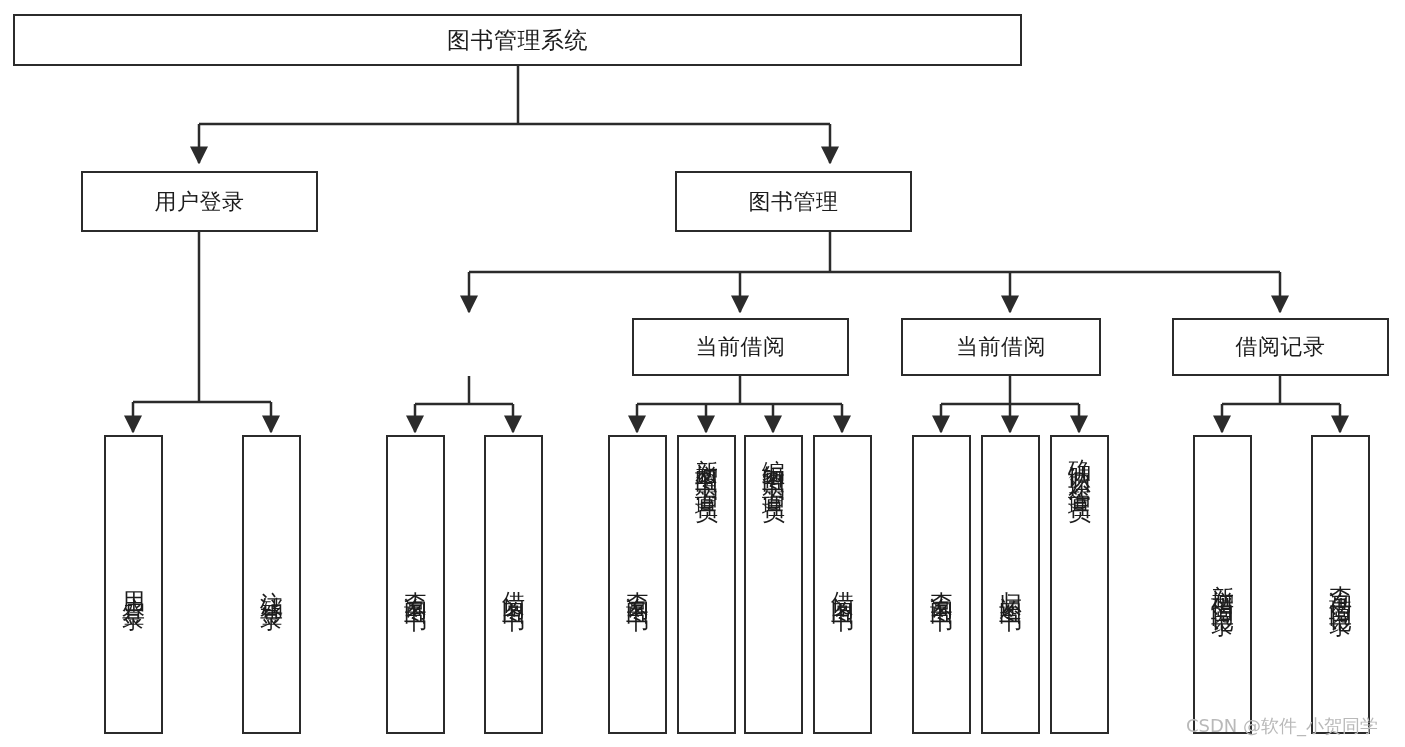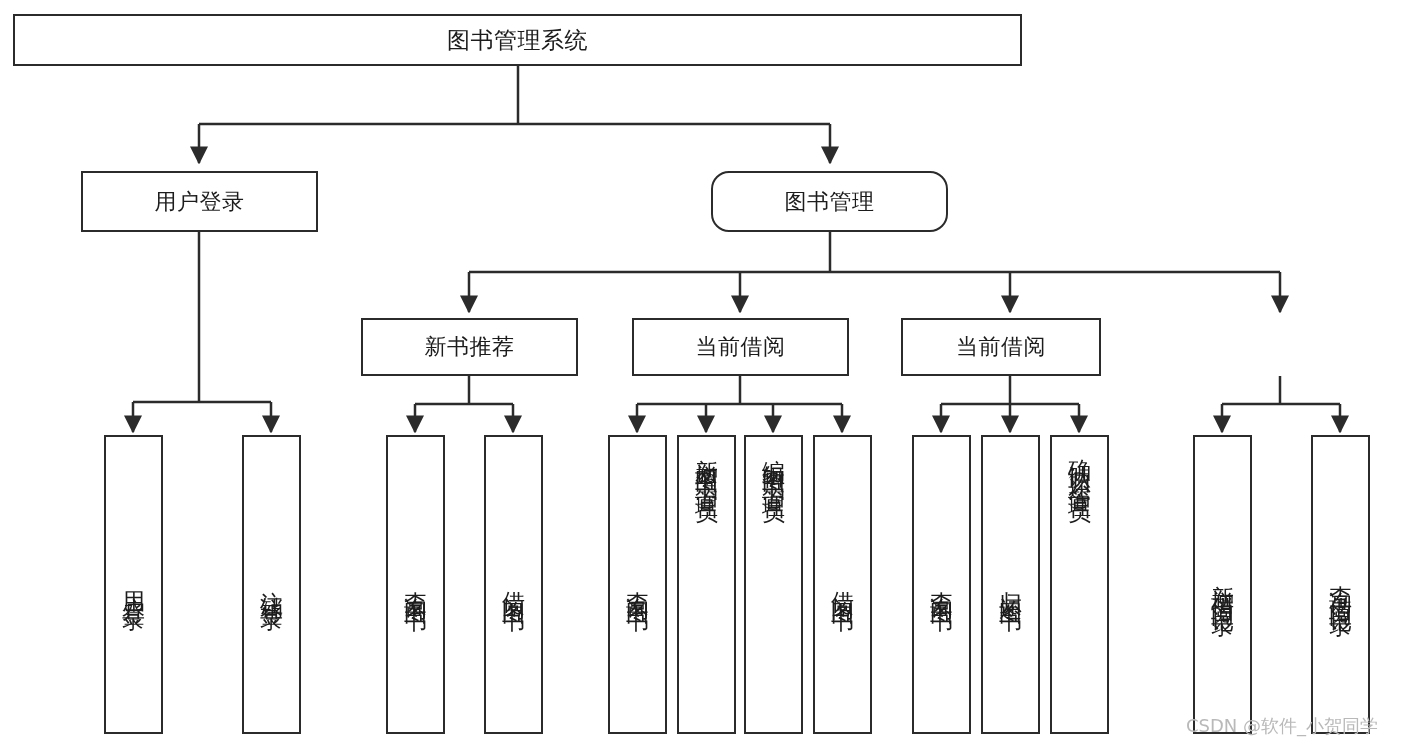--- a/index.html
+++ b/index.html
@@ -132,33 +132,33 @@
     </g>
   </svg>
 
   <div class="node horiz root" style="left:13px; top:14px; width:1009px; height:52px;">
     <span class="label">图书管理系统</span>
   </div>
 
   <div class="node horiz" style="left:81px; top:171px; width:237px; height:61px;">
     <span class="label">用户登录</span>
   </div>
-  <div class="node horiz" style="left:711px; top:171px; width:237px; height:61px;border-radius:18px;">
+  <div class="node horiz" style="left:675px; top:171px; width:237px; height:61px;">
     <span class="label">图书管理</span>
   </div>
 
-  <div class="node horiz" style="left:361px; top:318px; width:217px; height:58px;">
-    <span class="label">新书推荐</span>
-  </div>
   <div class="node horiz" style="left:632px; top:318px; width:217px; height:58px;">
     <span class="label">当前借阅</span>
   </div>
   <div class="node horiz" style="left:901px; top:318px; width:200px; height:58px;">
     <span class="label">当前借阅</span>
   </div>
+  <div class="node horiz" style="left:1172px; top:318px; width:217px; height:58px;">
+    <span class="label">借阅记录</span>
+  </div>
 
   <div class="node vert" style="left:104px; top:435px; width:59px; height:299px;">
     <span class="label">用户登录</span>
   </div>
   <div class="node vert" style="left:242px; top:435px; width:59px; height:299px;">
     <span class="label">注销登录</span>
   </div>
 
   <div class="node vert" style="left:386px; top:435px; width:59px; height:299px;">
     <span class="label">查询图书</span>

